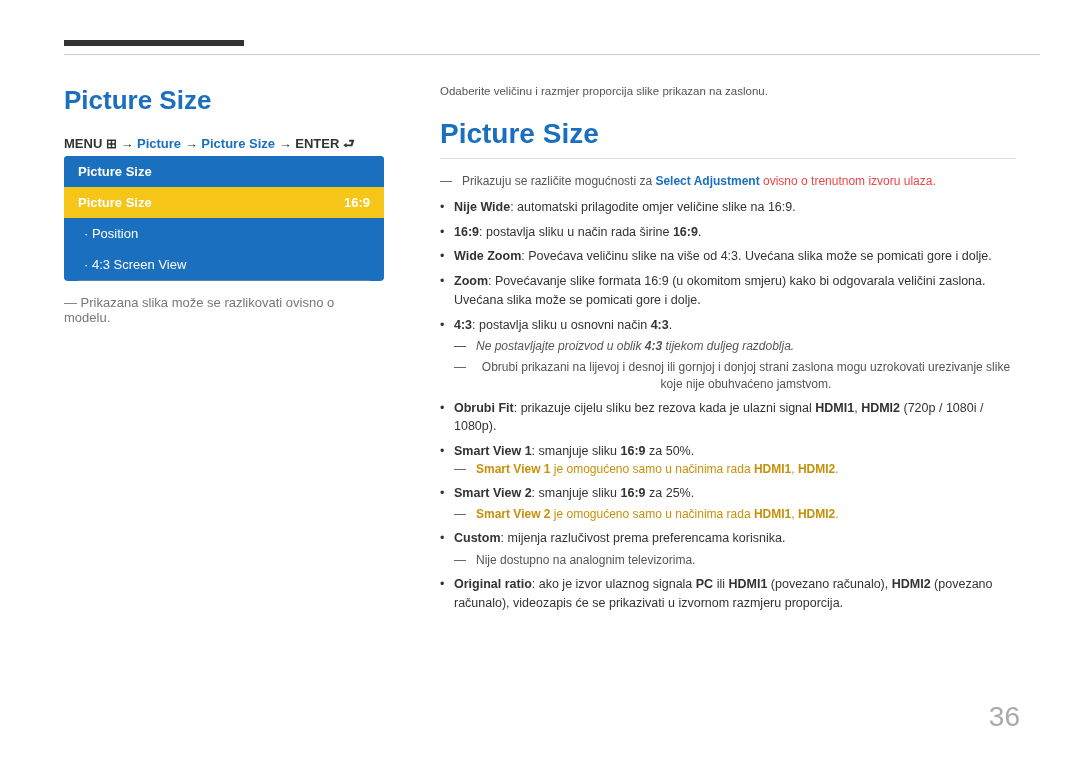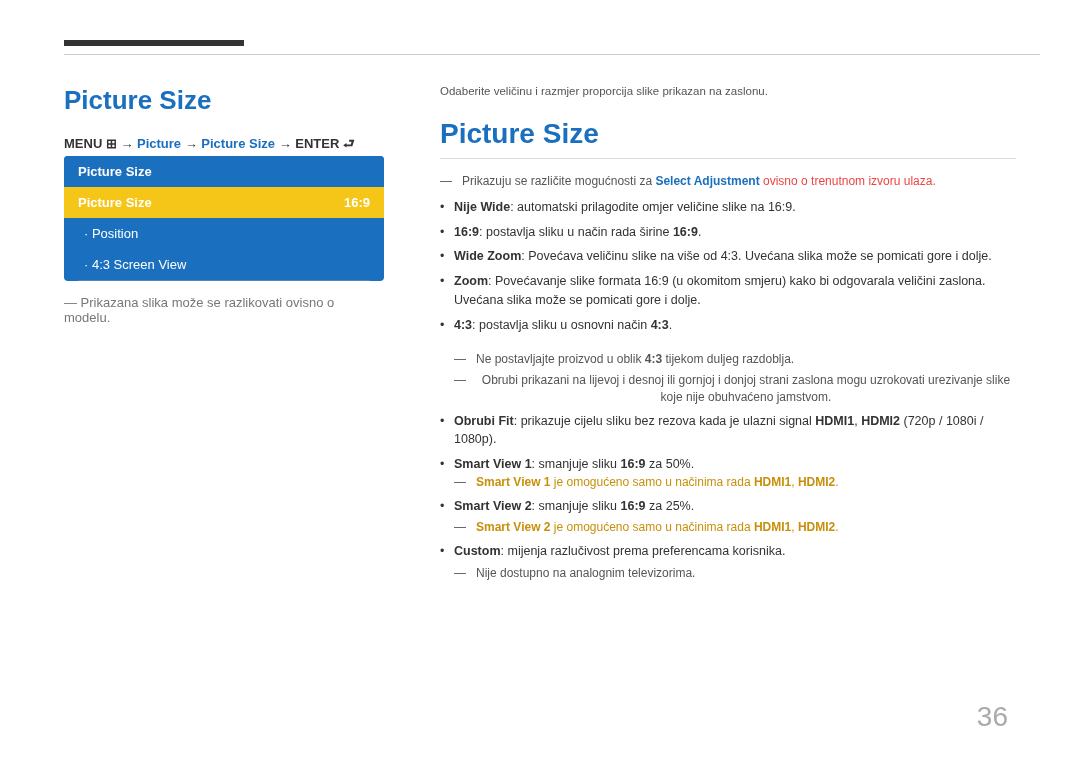--- a/index.html
+++ b/index.html
@@ -173,21 +173,21 @@
     .dash-item.orange {
       color: #c8900a;
     }
 
     b { font-weight: bold; }
     .bold-blue { font-weight: bold; color: #1a6fbe; }
 
     .page-number {
       position: absolute;
       bottom: 30px;
-      right: 72px;
+      right: 60px;
       font-size: 28px;
       color: #aaa;
       font-weight: 300;
     }
   </style>
 </head>
 <body>
 
 <div class="top-bar"></div>
 <div class="top-line"></div>
@@ -246,21 +246,21 @@
       <li>
         <b>Wide Zoom</b>: Povećava veličinu slike na više od 4:3. Uvećana slika može se pomicati gore i dolje.
       </li>
 
       <li>
         <b>Zoom</b>: Povećavanje slike formata 16:9 (u okomitom smjeru) kako bi odgovarala veličini zaslona. Uvećana slika može se pomicati gore i dolje.
       </li>
 
       <li>
         <b>4:3</b>: postavlja sliku u osnovni način <b>4:3</b>.
-        <div class="dash-item" style="margin-top:17px;">
+        <div class="dash-item" style="margin-top:4px;font-style:italic;">
           Ne postavljajte proizvod u oblik <b>4:3</b> tijekom duljeg razdoblja.
         </div>
         <div class="dash-item" style="margin-top:2px;text-align:center;">
           Obrubi prikazani na lijevoj i desnoj ili gornjoj i donjoj strani zaslona mogu uzrokovati urezivanje slike koje nije obuhvaćeno jamstvom.
         </div>
       </li>
 
       <li>
         <b>Obrubi Fit</b>: prikazuje cijelu sliku bez rezova kada je ulazni signal <b>HDMI1</b>, <b>HDMI2</b> (720p / 1080i / 1080p).
       </li>
@@ -279,18 +279,21 @@
         </div>
       </li>
 
       <li>
         <b>Custom</b>: mijenja razlučivost prema preferencama korisnika.
         <div class="dash-item" style="margin-top:4px;">
           Nije dostupno na analognim televizorima.
         </div>
       </li>
 
+      <li>
+        <b>Original ratio</b>: ako je izvor ulaznog signala <b>PC</b> ili <b>HDMI1</b> (povezano računalo), <b>HDMI2</b> (povezano računalo), videozapis će se prikazivati u izvornom razmjeru proporcija.
+      </li>
 
     </ul>
   </div>
 </div>
 
 <div class="page-number">36</div>
 
 </body></html>

